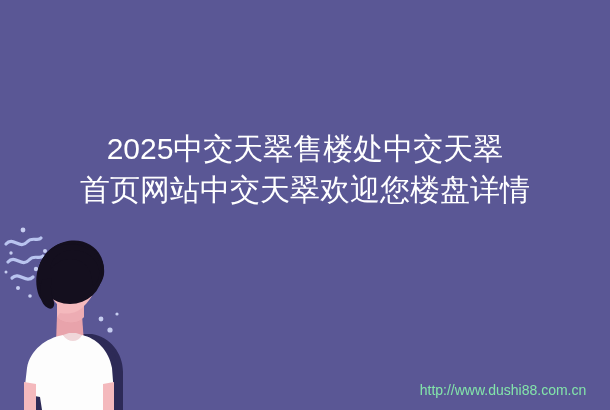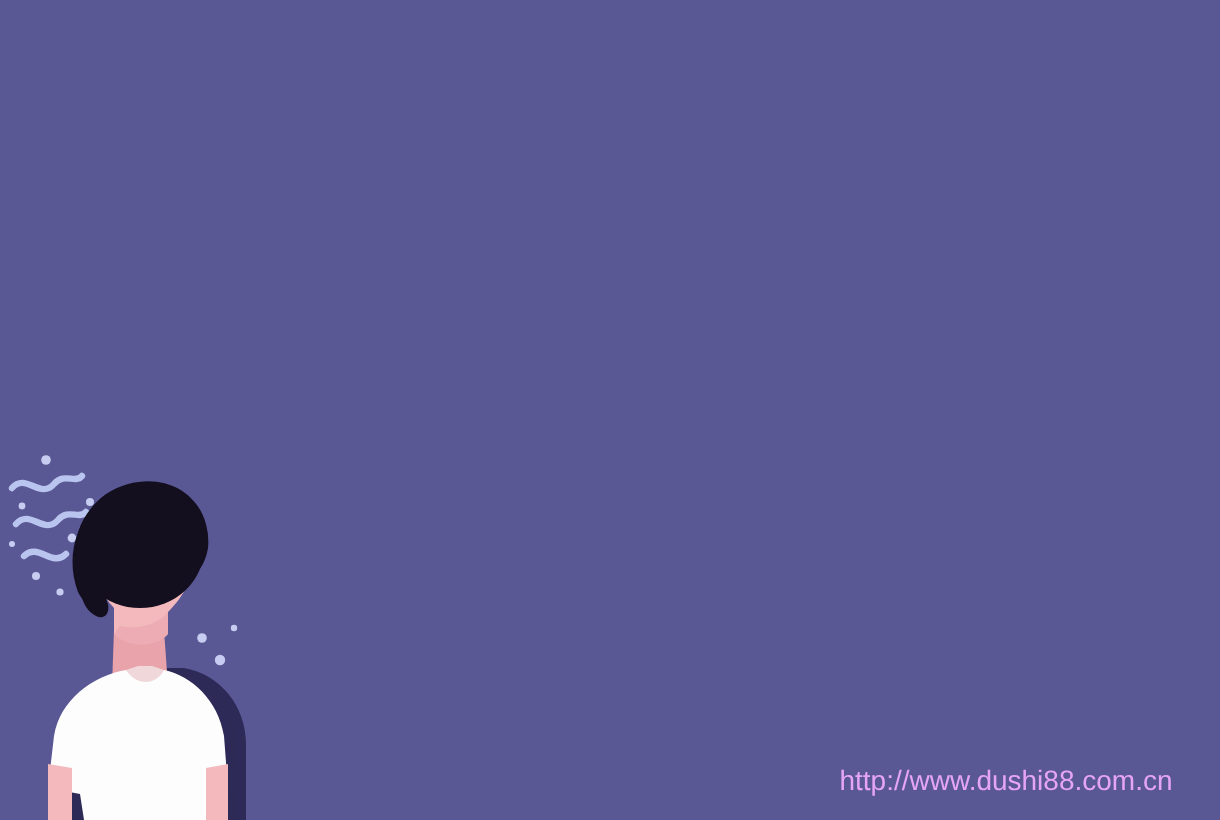--- a/index.html
+++ b/index.html
@@ -49,21 +49,21 @@
     display: block;
     width: 190px;
     height: 188px;
   }
   #watermark {
     position: absolute;
     left: 410px;
     top: 381px;
     width: 186px;
     text-align: center;
-    color: #f0abfc;
+    color: #86efac;
     font-size: 14px;
     line-height: 18px;
     letter-spacing: 0px;
     white-space: nowrap;
     z-index: 7;
     opacity: 0.93;
   }
 </style>
 </head>
 <body>
@@ -120,16 +120,20 @@
 
       <path d="M40 72 C32 50 42 26 64 20 C86 14 104 28 104 48 C104 57 100 63 93 66 C91 56 86 46 76 42 C66 38 57 42 52 50 C48 57 47 66 48 74 C47 82 43 82 40 72 Z" fill="#140f1e"></path>
       <path d="M44 66 C34 44 46 22 68 20 C88 18 104 31 103 50 C102 58 98 64 92 66 C94 48 84 34 68 34 C54 34 45 46 46 64 Z" fill="#140f1e"></path>
       <path d="M39 74 C30 50 44 24 68 22 C90 20 106 34 104 52 C102 64 94 70 88 68 C92 50 82 36 67 37 C54 38 47 50 49 70 C50 79 44 84 39 74 Z" fill="#140f1e"></path>
       <ellipse cx="70" cy="52" rx="32" ry="30" fill="#140f1e"></ellipse>
       <path d="M42 58 C38 70 40 82 48 86 C52 88 55 85 54 80 C51 72 50 64 52 56 Z" fill="#140f1e"></path>
       <path d="M63 30 C78 24 96 32 99 48 C100 56 97 62 92 64 C94 48 84 36 68 37 C60 38 54 42 50 48 C51 38 56 33 63 30 Z" fill="#140f1e"></path>
     </svg>
   </div>
 
+  <div id="headline">
+    <span class="hl-line">2025中交天翠售楼处中交天翠</span>
+    <span class="hl-line">首页网站中交天翠欢迎您楼盘详情</span>
+  </div>
 
   <div id="watermark">http://www.dushi88.com.cn</div>
 
 </div>
 
 </body></html>

